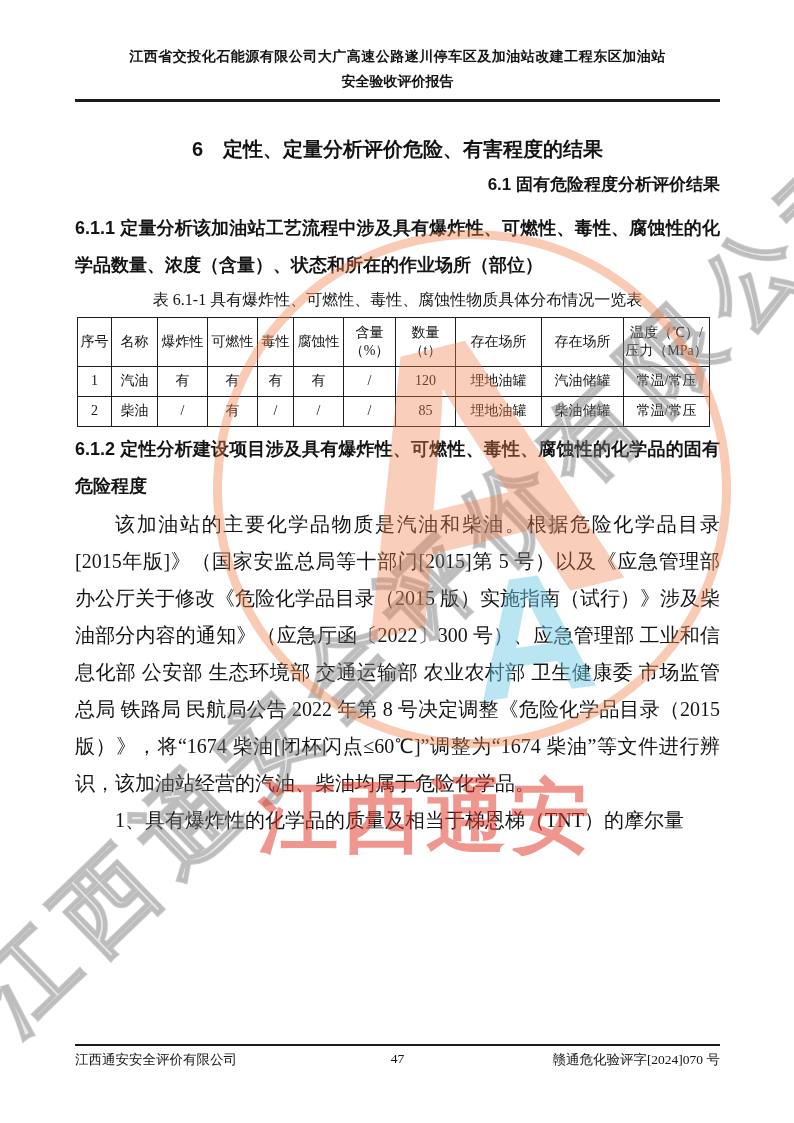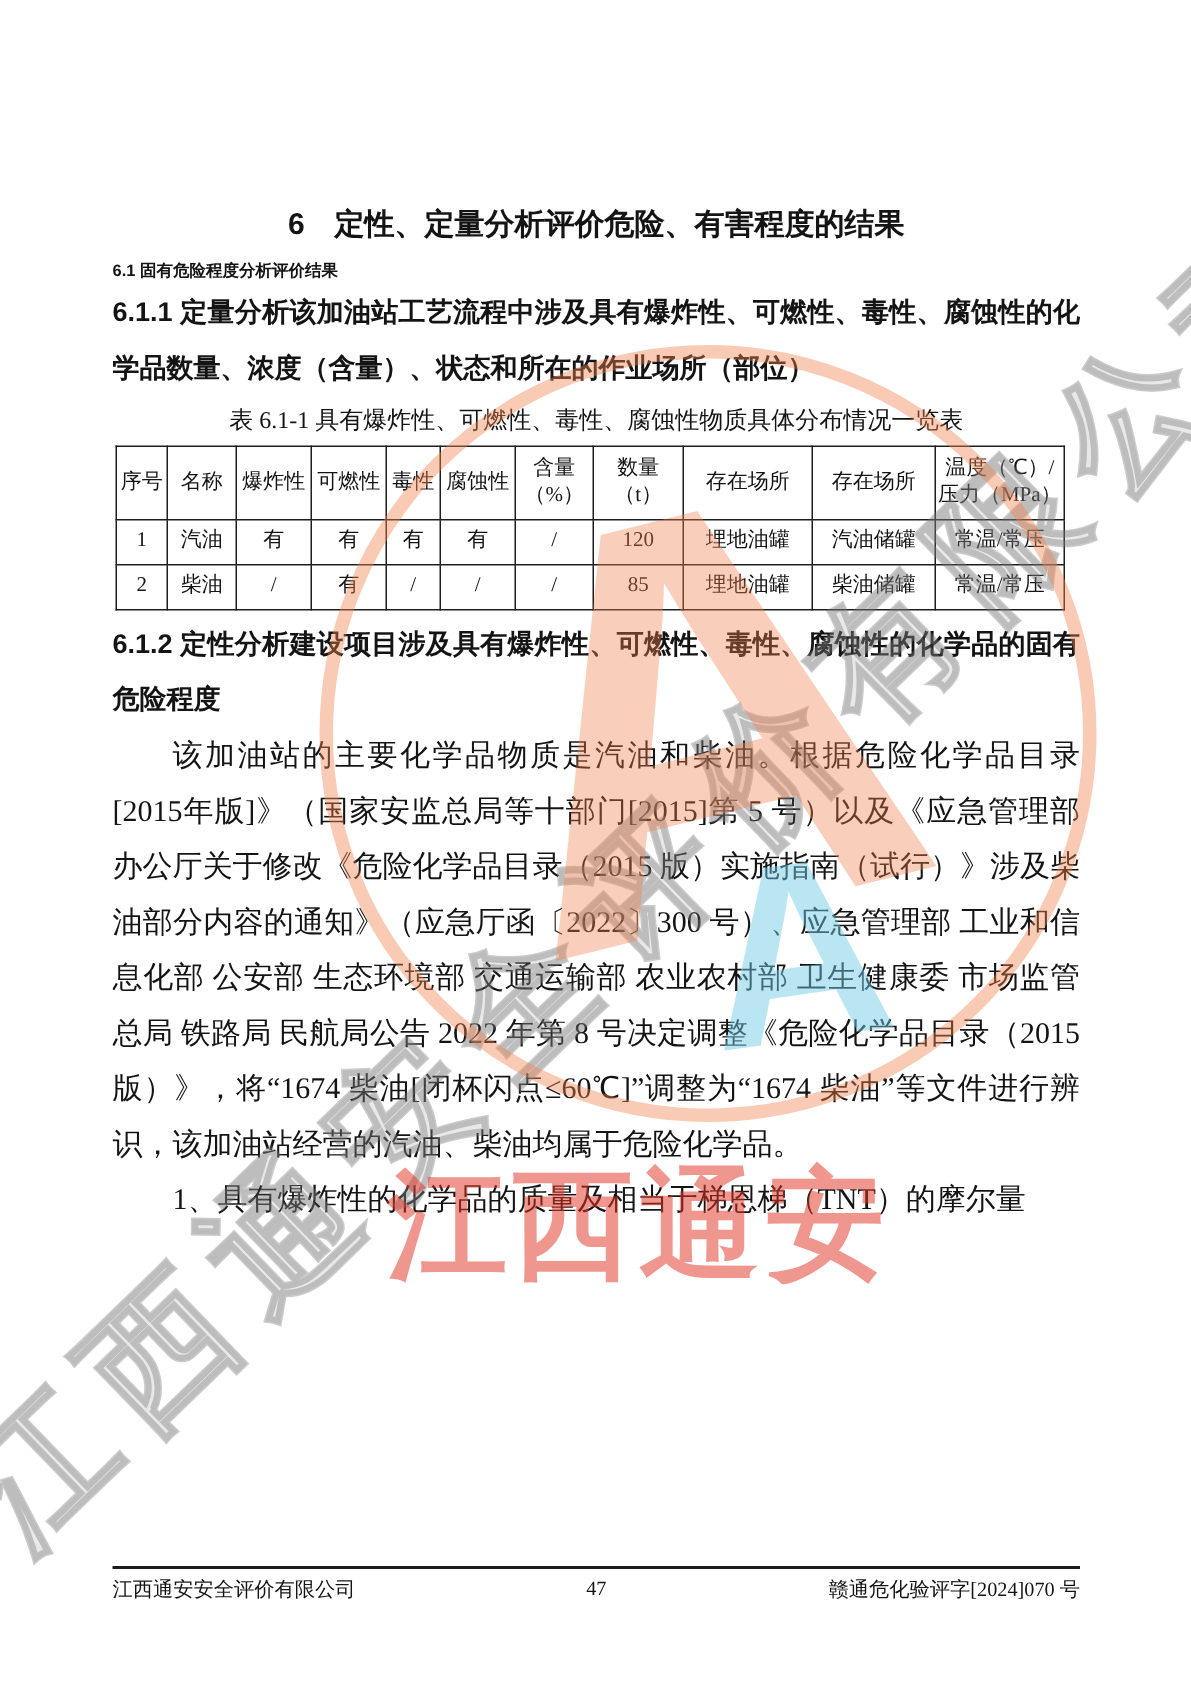--- a/index.html
+++ b/index.html
@@ -16,21 +16,21 @@
   .h-rule  { margin-top:8px; height:3px; background:#1c1c1c; }
 
   
   .content { position:absolute; top:132px; left:75px; width:645px; height:916px; overflow:hidden; z-index:2; }
   .content h1 {
     font-family:"Liberation Sans", sans-serif;
     font-size:20px; font-weight:700; text-align:center; margin:4px 0 10px;
   }
   .content h2 {
     font-family:"Liberation Sans", sans-serif;
-    font-size:11px; font-weight:700; margin:0 0 2px;
+    font-size:17px; font-weight:700; margin:0 0 14px;text-align:right;
   }
   .content h3 {
     font-family:Liberation Sans, sans-serif;
     font-size:18px; font-weight:700; line-height:37px; margin:1px 0; text-align:justify;
   }
   .caption { font-size:16px; text-align:center; margin:6px 0 6px; }
   table.hazard { border-collapse:collapse; table-layout:fixed; width:632px; margin:2px 0 4px 2px; }
   table.hazard th, table.hazard td {
     border:1px solid #1e1e1e; text-align:center; vertical-align:middle;
     padding:2px 1px; font-size:14px; line-height:1.3; font-weight:400;
@@ -84,20 +84,25 @@
 <body>
 
 <div class="page">
 
   <div class="wm wm-diag">江西通安全评价有限公司</div>
   <div class="wm wm-ring"></div>
   <div class="wm wm-stamp-a">A</div>
   <div class="wm wm-cyan-a">A</div>
   <div class="wm wm-red">江西通安</div>
 
+  <header class="doc-header">
+    <div class="h-line1">江西省交投化石能源有限公司大广高速公路遂川停车区及加油站改建工程东区加油站</div>
+    <div class="h-line2">安全验收评价报告</div>
+    <div class="h-rule"></div>
+  </header>
 
   <main class="content">
     <h1>6　定性、定量分析评价危险、有害程度的结果</h1>
     <h2>6.1 固有危险程度分析评价结果</h2>
     <h3>6.1.1 定量分析该加油站工艺流程中涉及具有爆炸性、可燃性、毒性、腐蚀性的化学品数量、浓度（含量）、状态和所在的作业场所（部位）</h3>
 
     <p class="caption">表 6.1-1 具有爆炸性、可燃性、毒性、腐蚀性物质具体分布情况一览表</p>
 
     <table class="hazard">
       <colgroup>

